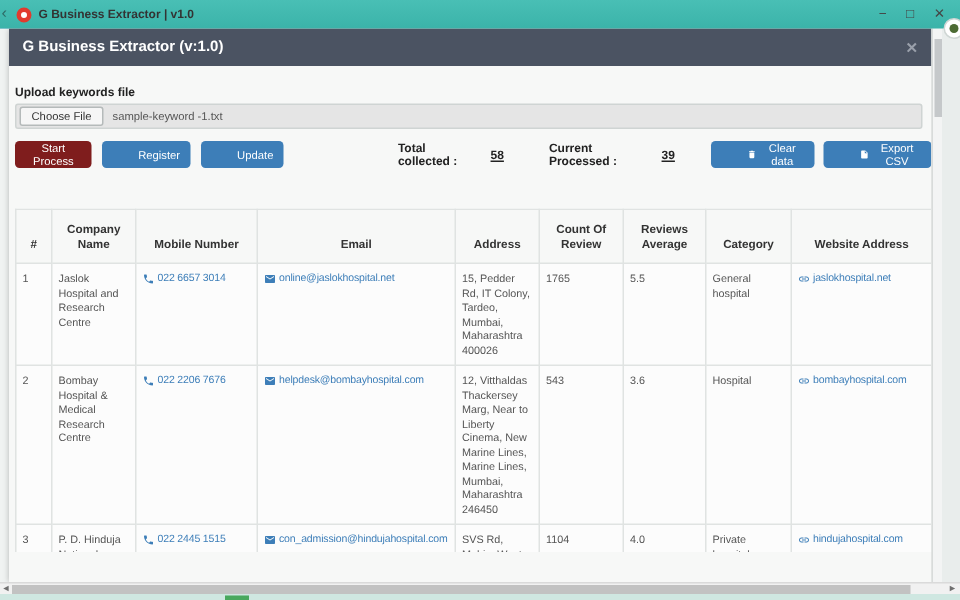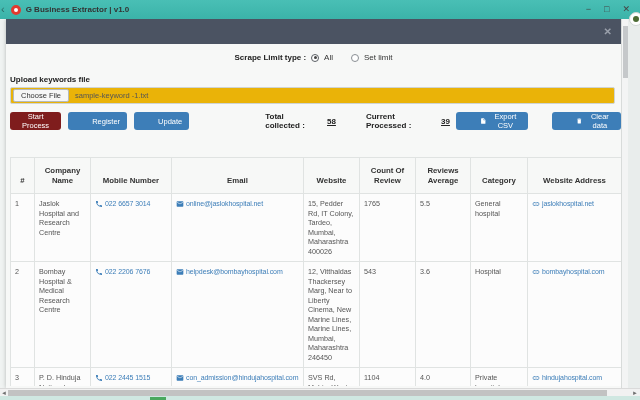--- a/index.html
+++ b/index.html
@@ -43,21 +43,21 @@
   .scrape-label { font-weight:bold; color:#222; }
   .radio { width:8px; height:8px; border-radius:50%; border:1px solid #8a8f94; background:#fff;
     display:inline-block; position:relative; flex:0 0 auto; }
   .radio.sel { border-color:#5a5f64; }
   .radio.sel::after { content:""; position:absolute; left:1.5px; top:1.5px; width:3px; height:3px;
     border-radius:50%; background:#444; }
   .radio-gap { width:8px; }
 
   
   .upload-label { margin:13px 0 3px 4px; font-size:8px; font-weight:bold; color:#222; }
-  .file-input { margin-left:4px; width:605px; height:17px; background:#eab308;
+  .file-input { margin-left:4px; width:605px; height:17px; background:#e5e5e5;
     border:1px solid #cfd4d3; border-radius:2px; display:flex; align-items:center; }
   .choose-btn { height:13px; margin-left:2px; padding:0 7px; border:1px solid #b5baba;
     background:#f6f6f6; border-radius:2px; font-size:7.5px; color:#333; display:flex; align-items:center; }
   .file-name { font-size:7.5px; color:#555; margin-left:6px; }
 
   
   .actions-row { margin:8px 0 0 4px; display:flex; align-items:center; }
   .btn { height:18px; padding:0 7px; border:none; border-radius:3px; color:#fff;
     font-size:7.5px; display:inline-flex; align-items:center; gap:3px;
     font-family:"Liberation Sans",sans-serif; }
@@ -112,58 +112,51 @@
 
 <div class="left-strip"></div>
 <div class="left-chip"></div>
 <div class="left-speck"></div>
 <div class="right-strip"></div>
 <div class="profile-logo"></div>
 <div class="right-chip">dop</div>
 
 <div class="modal">
   <div class="modal-header">
+    <span class="modal-title">G Business Extractor (v:1.0)</span>
     <span class="modal-close">✕</span>
   </div>
   <div class="modal-body">
 
-    <div class="scrape-row">
-      <span class="scrape-label">Scrape Limit type :</span>
-      <span class="radio sel"></span>
-      <span>All</span>
-      <span class="radio-gap"></span>
-      <span class="radio"></span>
-      <span>Set limit</span>
-    </div>
 
     <div class="upload-label">Upload keywords file</div>
     <div class="file-input">
       <span class="choose-btn">Choose File</span>
       <span class="file-name">sample-keyword -1.txt</span>
     </div>
 
     <div class="actions-row">
       <button class="btn btn-start">Start Process</button>
       <button class="btn btn-blue btn-register">Register</button>
       <button class="btn btn-blue">Update</button>
       <span class="stat-label ml-total">Total collected :</span>
       <span class="stat-value">58</span>
       <span class="stat-label ml-cur">Current Processed :</span>
       <span class="stat-value">39</span>
+      <button class="btn btn-blue ml-clear">
+        <svg viewBox="0 0 24 24">
+            <path d="M6 19c0 1.1.9 2 2 2h8c1.1 0 2-.9 2-2V7H6v12zM19 4h-3.5l-1-1h-5l-1 1H5v2h14V4z"></path>
+          </svg>
+        <span>Clear data</span>
+      </button>
       <button class="btn btn-blue ml-export">
         <svg viewBox="0 0 24 24">
             <path d="M6 2c-1.1 0-2 .9-2 2v16c0 1.1.9 2 2 2h12c1.1 0 2-.9 2-2V8l-6-6H6zm7 7V3.5L18.5 9H13z"></path>
           </svg>
         <span>Export CSV</span>
-      </button>
-      <button class="btn btn-blue ml-clear">
-        <svg viewBox="0 0 24 24">
-            <path d="M6 19c0 1.1.9 2 2 2h8c1.1 0 2-.9 2-2V7H6v12zM19 4h-3.5l-1-1h-5l-1 1H5v2h14V4z"></path>
-          </svg>
-        <span>Clear data</span>
       </button>
     </div>
 
     <div class="table-wrap">
       <table>
         <colgroup>
             <col class="c0">
             <col class="c1">
             <col class="c2">
             <col class="c3">
@@ -172,21 +165,21 @@
             <col class="c6">
             <col class="c7">
             <col class="c8">
           </colgroup>
         <thead>
           <tr>
             <th>#</th>
             <th>Company Name</th>
             <th>Mobile Number</th>
             <th>Email</th>
-            <th>Website</th>
+            <th>Address</th>
             <th>Count Of Review</th>
             <th>Reviews Average</th>
             <th>Category</th>
             <th>Website Address</th>
           </tr>
         </thead>
         <tbody>
           <tr class="body-row">
             <td>1</td>
             <td>Jaslok Hospital and Research Centre</td>

